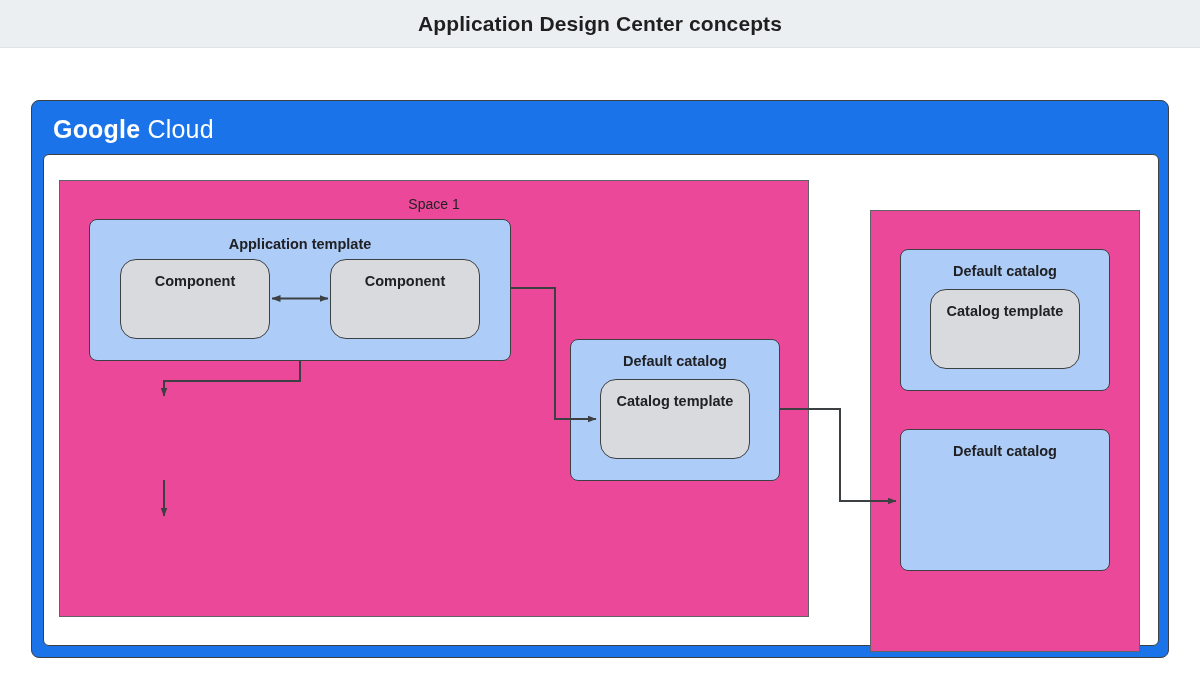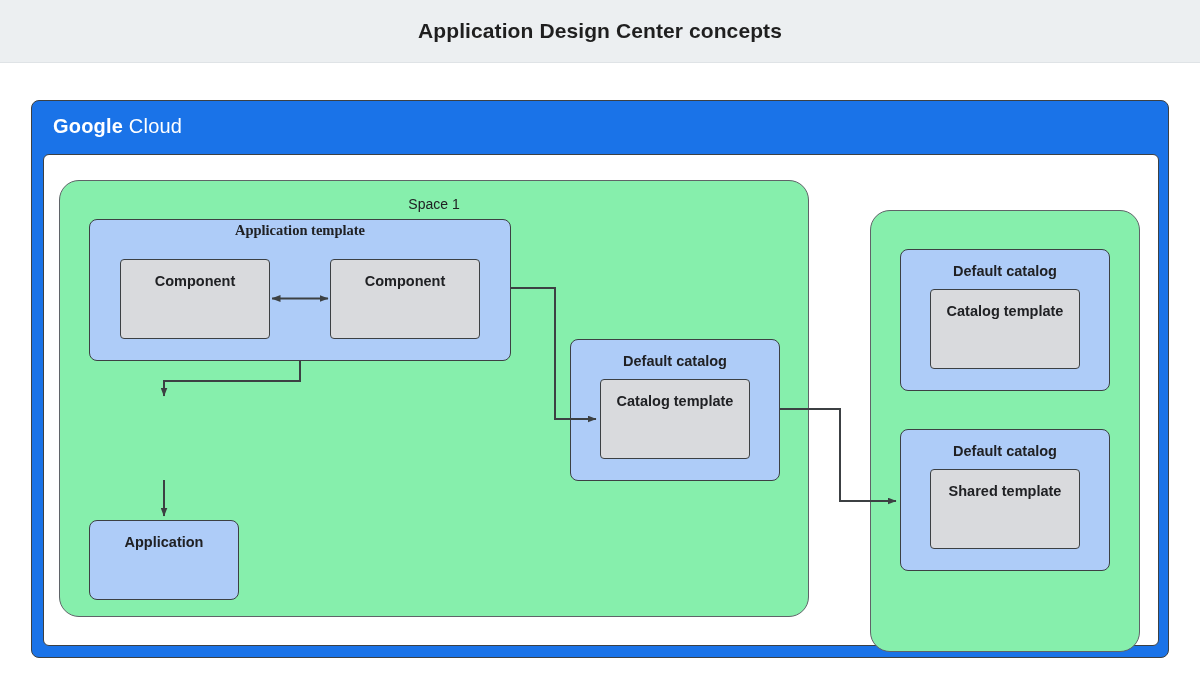--- a/index.html
+++ b/index.html
@@ -14,21 +14,21 @@
     color: #202124;
     overflow: hidden;
   }
 
   
   #header-bar {
     position: absolute;
     left: 0;
     top: 0;
     width: 1200px;
-    height: 63px;
+    height: 48px;
     background: #eceff1;
     border-bottom: 1px solid #dfe3e6;
     box-sizing: border-box;
     display: flex;
     align-items: center;
     justify-content: center;
   }
   #page-title {
     font-size: 21px;
     font-weight: bold;
@@ -55,21 +55,21 @@
     height: 558px;
     background: #1a73e8;
     border: 1px solid #3c4043;
     border-radius: 8px;
     box-sizing: border-box;
   }
   #gcp-logo {
     position: absolute;
     left: 21px;
     top: 14px;
-    font-size: 20px;
+    font-size: 25px;
     color: #ffffff;
     letter-spacing: .2px;
     white-space: nowrap;
   }
   #gcp-logo .g-bold { font-weight: bold; }
   #gcp-logo .g-light { font-weight: normal; }
 
   #gcp-inner {
     position: absolute;
     left: 11px;
@@ -78,23 +78,23 @@
     height: 492px;
     background: #ffffff;
     border: 1px solid #3c4043;
     border-radius: 6px;
     box-sizing: border-box;
   }
 
   
   .space-box {
     position: absolute;
-    background: #86efac;
+    background: #ec4899;
     border: 1.6px solid #5f6368;
-    border-radius: 20px;
+    border-radius: 0;
     box-sizing: border-box;
   }
   .space-label {
     position: absolute;
     left: 0;
     right: 0;
     text-align: center;
     font-size: 14px;
     font-weight: normal;
     color: #202124;
@@ -104,21 +104,21 @@
     position: absolute;
     background: #aeccf8;
     border: 1.6px solid #3c4043;
     border-radius: 8px;
     box-sizing: border-box;
   }
   .gray-box {
     position: absolute;
     background: #d9dadd;
     border: 1.6px solid #3c4043;
-    border-radius: 4px;
+    border-radius: 16px;
     box-sizing: border-box;
   }
   .box-label {
     position: absolute;
     left: 0;
     right: 0;
     text-align: center;
     font-size: 14.5px;
     font-weight: bold;
     color: #202124;
@@ -148,33 +148,30 @@
       <span class="g-bold">Google</span><span>&nbsp;</span><span class="g-light">Cloud</span>
     </div>
     <div id="gcp-inner"></div>
   </div>
 
   <div class="space-box" style="left:59px; top:117px; width:750px; height:437px;">
     <div class="space-label" style="top:15px;">Space 1</div>
   </div>
 
   <div class="blue-box" style="left:89px; top:156px; width:422px; height:142px;">
-    <div class="box-label" style="top:2px;font-family:Liberation Serif, serif;">Application template</div>
+    <div class="box-label" style="top:16px;">Application template</div>
   </div>
   <div class="gray-box" style="left:120px; top:196px; width:150px; height:80px;">
     <div class="box-label" style="top:13px;">Component</div>
   </div>
   <div class="gray-box" style="left:330px; top:196px; width:150px; height:80px;">
     <div class="box-label" style="top:13px;">Component</div>
   </div>
 
 
-  <div class="blue-box" style="left:89px; top:457px; width:150px; height:80px;">
-    <div class="box-label" style="top:13px;">Application</div>
-  </div>
 
   <div class="blue-box" style="left:570px; top:276px; width:210px; height:142px;">
     <div class="box-label" style="top:13px;">Default catalog</div>
   </div>
   <div class="gray-box" style="left:600px; top:316px; width:150px; height:80px;">
     <div class="box-label" style="top:13px;">Catalog template</div>
   </div>
 
   <div class="space-box" style="left:870px; top:147px; width:270px; height:442px;">
     <div class="space-label" style="top:15px;margin-top:48px;">Space 2</div>
@@ -182,23 +179,20 @@
 
   <div class="blue-box" style="left:900px; top:186px; width:210px; height:142px;">
     <div class="box-label" style="top:13px;">Default catalog</div>
   </div>
   <div class="gray-box" style="left:930px; top:226px; width:150px; height:80px;">
     <div class="box-label" style="top:13px;">Catalog template</div>
   </div>
 
   <div class="blue-box" style="left:900px; top:366px; width:210px; height:142px;">
     <div class="box-label" style="top:13px;">Default catalog</div>
-  </div>
-  <div class="gray-box" style="left:930px; top:406px; width:150px; height:80px;">
-    <div class="box-label" style="top:13px;">Shared template</div>
   </div>
 
   <svg id="connectors" viewBox="0 0 1200 637" width="1200" height="637">
     <defs>
       <marker id="arrowhead" markerWidth="9" markerHeight="7" refX="8.5" refY="3.5" orient="auto" markerUnits="userSpaceOnUse">
         <polygon points="0 0, 9 3.5, 0 7" fill="#3c4043"></polygon>
       </marker>
       <marker id="arrowhead-start" markerWidth="9" markerHeight="7" refX="0.5" refY="3.5" orient="auto" markerUnits="userSpaceOnUse">
         <polygon points="9 0, 0 3.5, 9 7" fill="#3c4043"></polygon>
       </marker>

